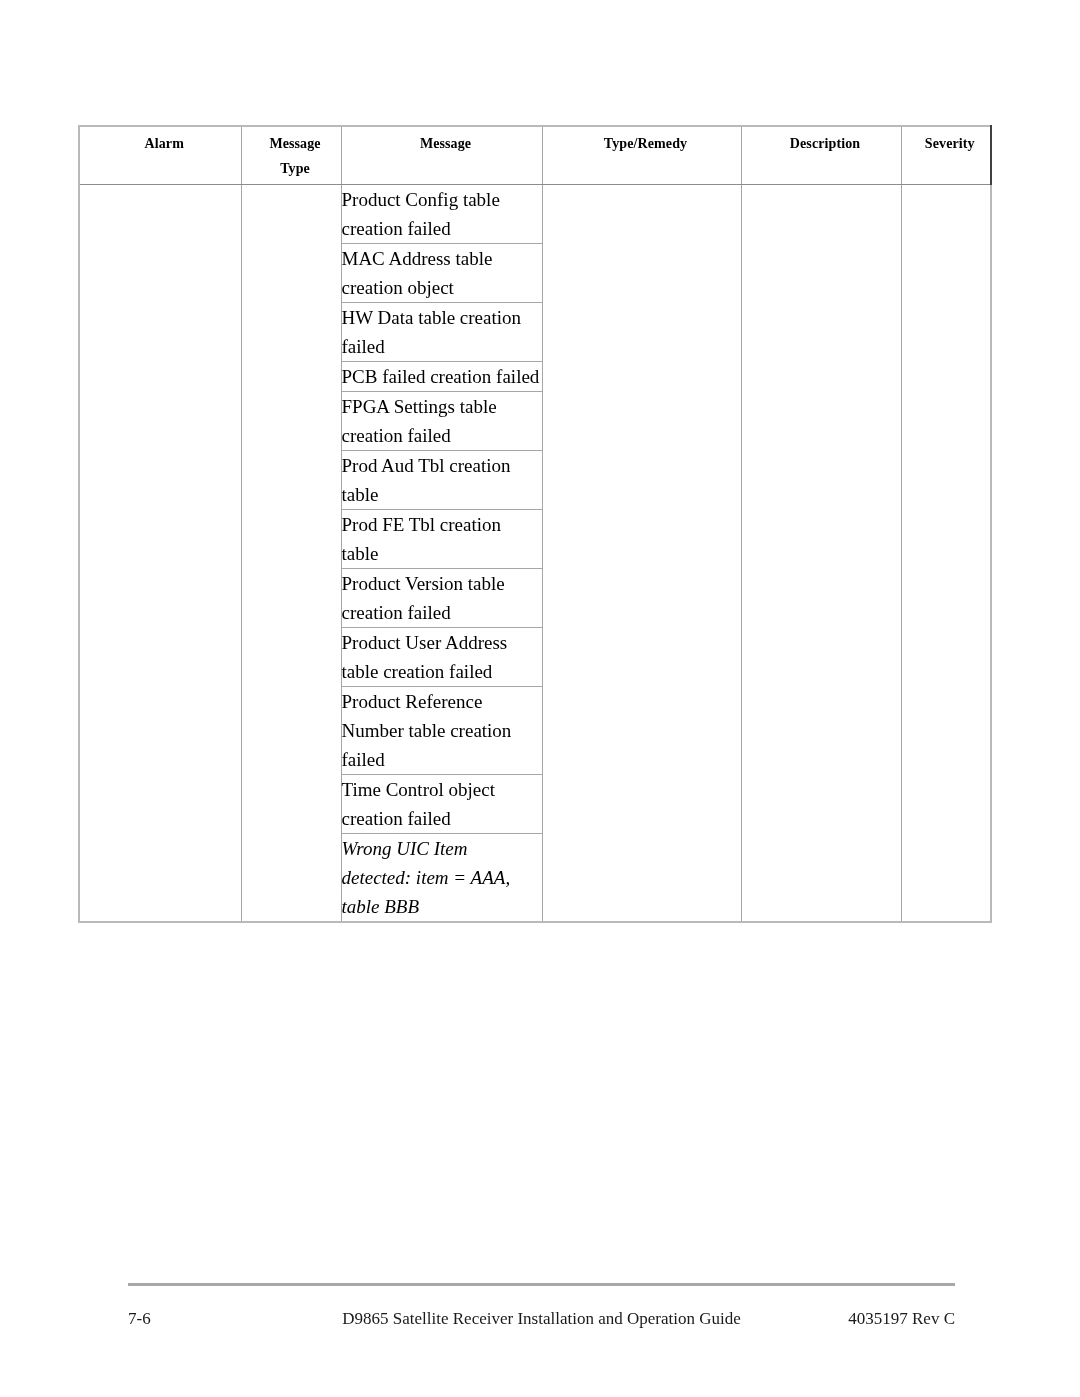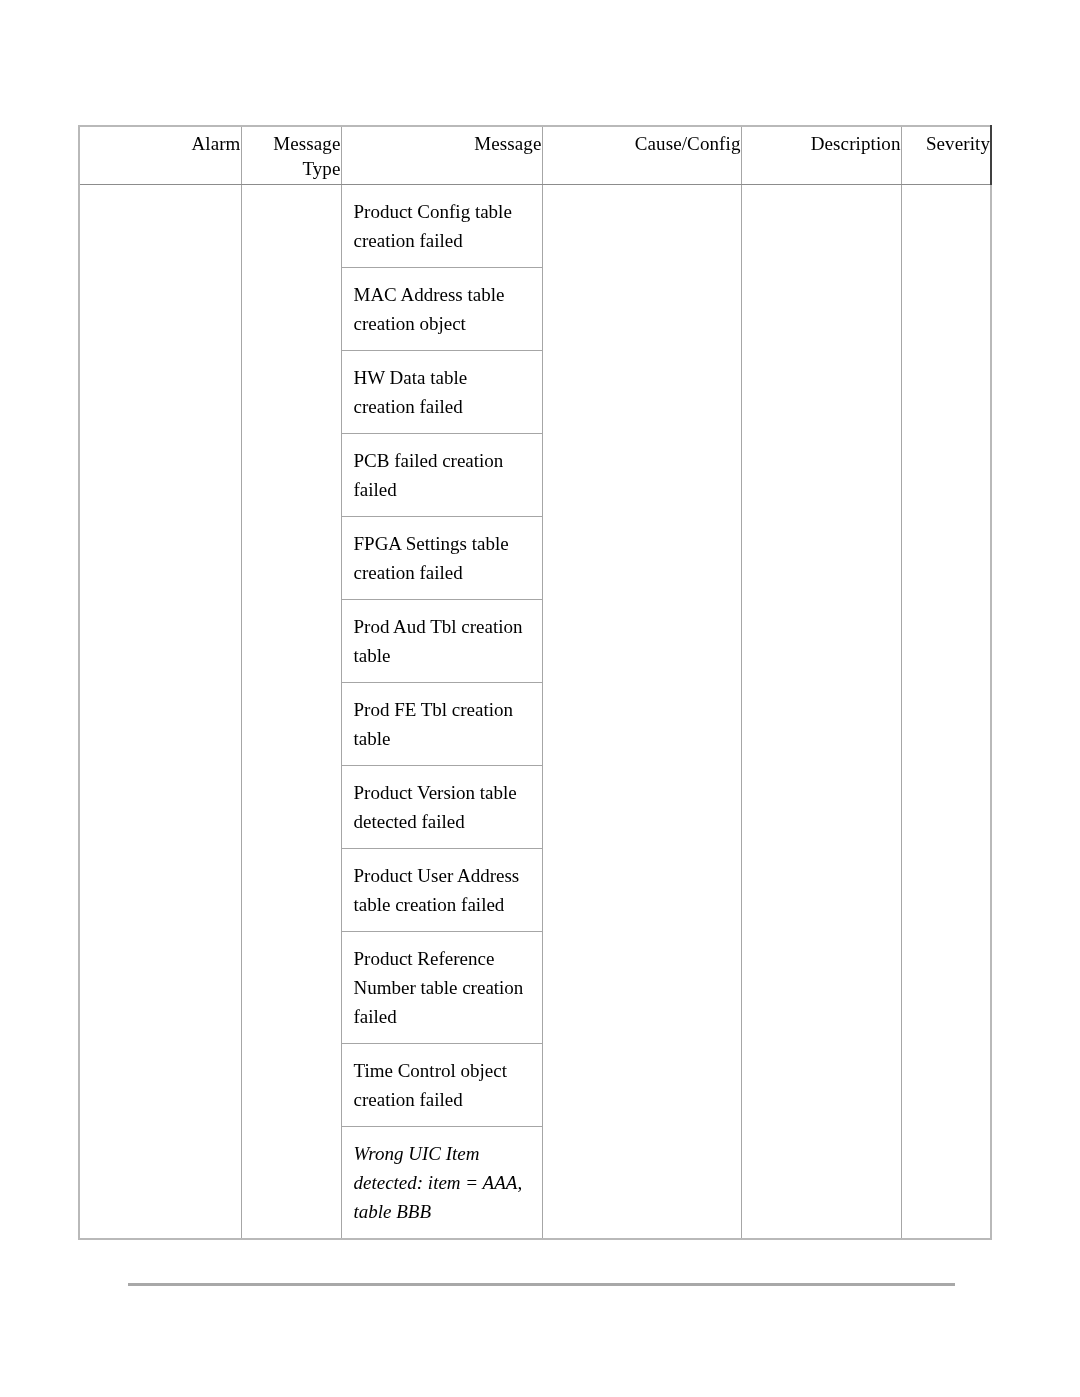--- a/index.html
+++ b/index.html
@@ -43,35 +43,35 @@
   table.alarm-table col.c-message  { width: 201px; }
   table.alarm-table col.c-cause    { width: 199px; }
   table.alarm-table col.c-descr    { width: 160px; }
   table.alarm-table col.c-severity { width:  90px; }
 
   table.alarm-table th,
   table.alarm-table td {
     border-left: 1px solid #a6a6a6;
     border-right: 1px solid #a6a6a6;
     vertical-align: top;
-    padding: 12px;
+    padding: 0;
     background: #ffffff;
   }
 
   
   table.alarm-table thead tr {
     height: 58px;
   }
   table.alarm-table thead th {
     border-top: 2px solid #b9b9b9;
     border-bottom: 1px solid #8c8c8c;
-    font-weight: normal;
-    font-size: 19px;
+    font-weight: bold;
+    font-size: 14px;
     line-height: 25px;
-    text-align: right;
+    text-align: center;
     padding: 4px 0 0 8px;
     letter-spacing: 0.1px;
   }
   table.alarm-table thead th:first-child {
     border-left: 2px solid #b9b9b9;
   }
   table.alarm-table thead th:last-child {
     border-right: 2px solid #404040;
   }
 
@@ -163,21 +163,21 @@
             <span>Alarm</span>
           </th>
           <th>
             <span>Message</span><br>
             <span>Type</span>
           </th>
           <th>
             <span>Message</span>
           </th>
           <th>
-            <span>Cause/Config</span>
+            <span>Type/Remedy</span>
           </th>
           <th>
             <span>Description</span>
           </th>
           <th>
             <span>Severity</span>
           </th>
         </tr>
       </thead>
 
@@ -202,34 +202,39 @@
         <tr>
           <td class="message-cell">FPGA Settings table creation failed</td>
         </tr>
         <tr>
           <td class="message-cell">Prod Aud Tbl creation table</td>
         </tr>
         <tr>
           <td class="message-cell">Prod FE Tbl creation table</td>
         </tr>
         <tr>
-          <td class="message-cell">Product Version table detected failed</td>
+          <td class="message-cell">Product Version table creation failed</td>
         </tr>
         <tr>
           <td class="message-cell">Product User Address table creation failed</td>
         </tr>
         <tr>
           <td class="message-cell">Product Reference Number table creation failed</td>
         </tr>
         <tr>
           <td class="message-cell">Time Control object creation failed</td>
         </tr>
         <tr class="last-row">
           <td class="message-cell">Wrong UIC Item detected: item = AAA, table BBB</td>
         </tr>
       </tbody>
     </table>
   </div>
 
   <div class="footer-rule"></div>
 
+  <div class="footer-row">
+    <span class="footer-left">7-6</span>
+    <span class="footer-center">D9865 Satellite Receiver Installation and Operation Guide</span>
+    <span class="footer-right">4035197 Rev C</span>
+  </div>
 
 </div>
 
 </body></html>

